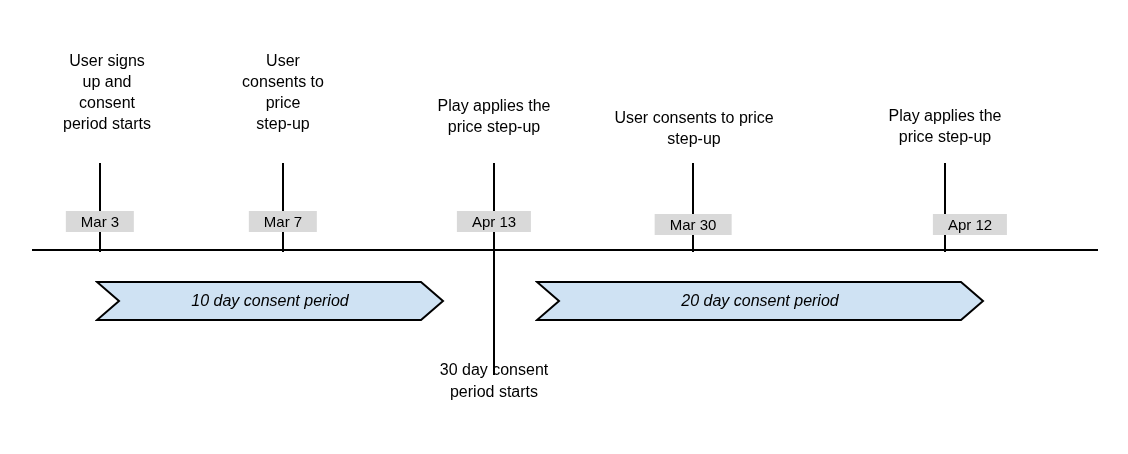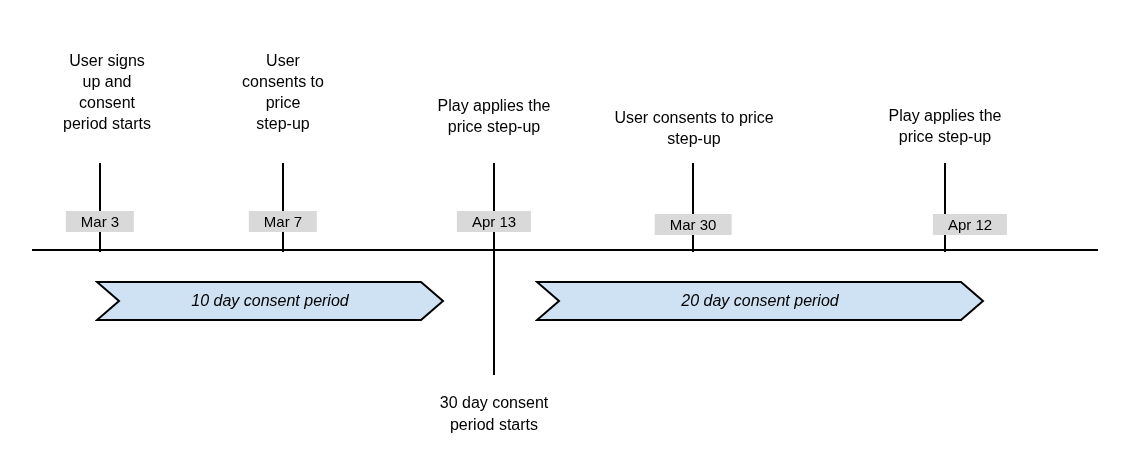--- a/index.html
+++ b/index.html
@@ -88,21 +88,21 @@
   .period-label {
     position: relative;
     font-size: 16px;
     white-space: nowrap;
     font-style: italic;
   }
   
   .note {
     position: absolute;
     left: 494px;
-    top: 392px;
+    top: 359px;
     transform: translateX(-50%);
     text-align: center;
     white-space: pre-line;
     font-size: 16px;
     line-height: 22px;
     width: max-content;
   }
 </style>
 </head>
 <body>

